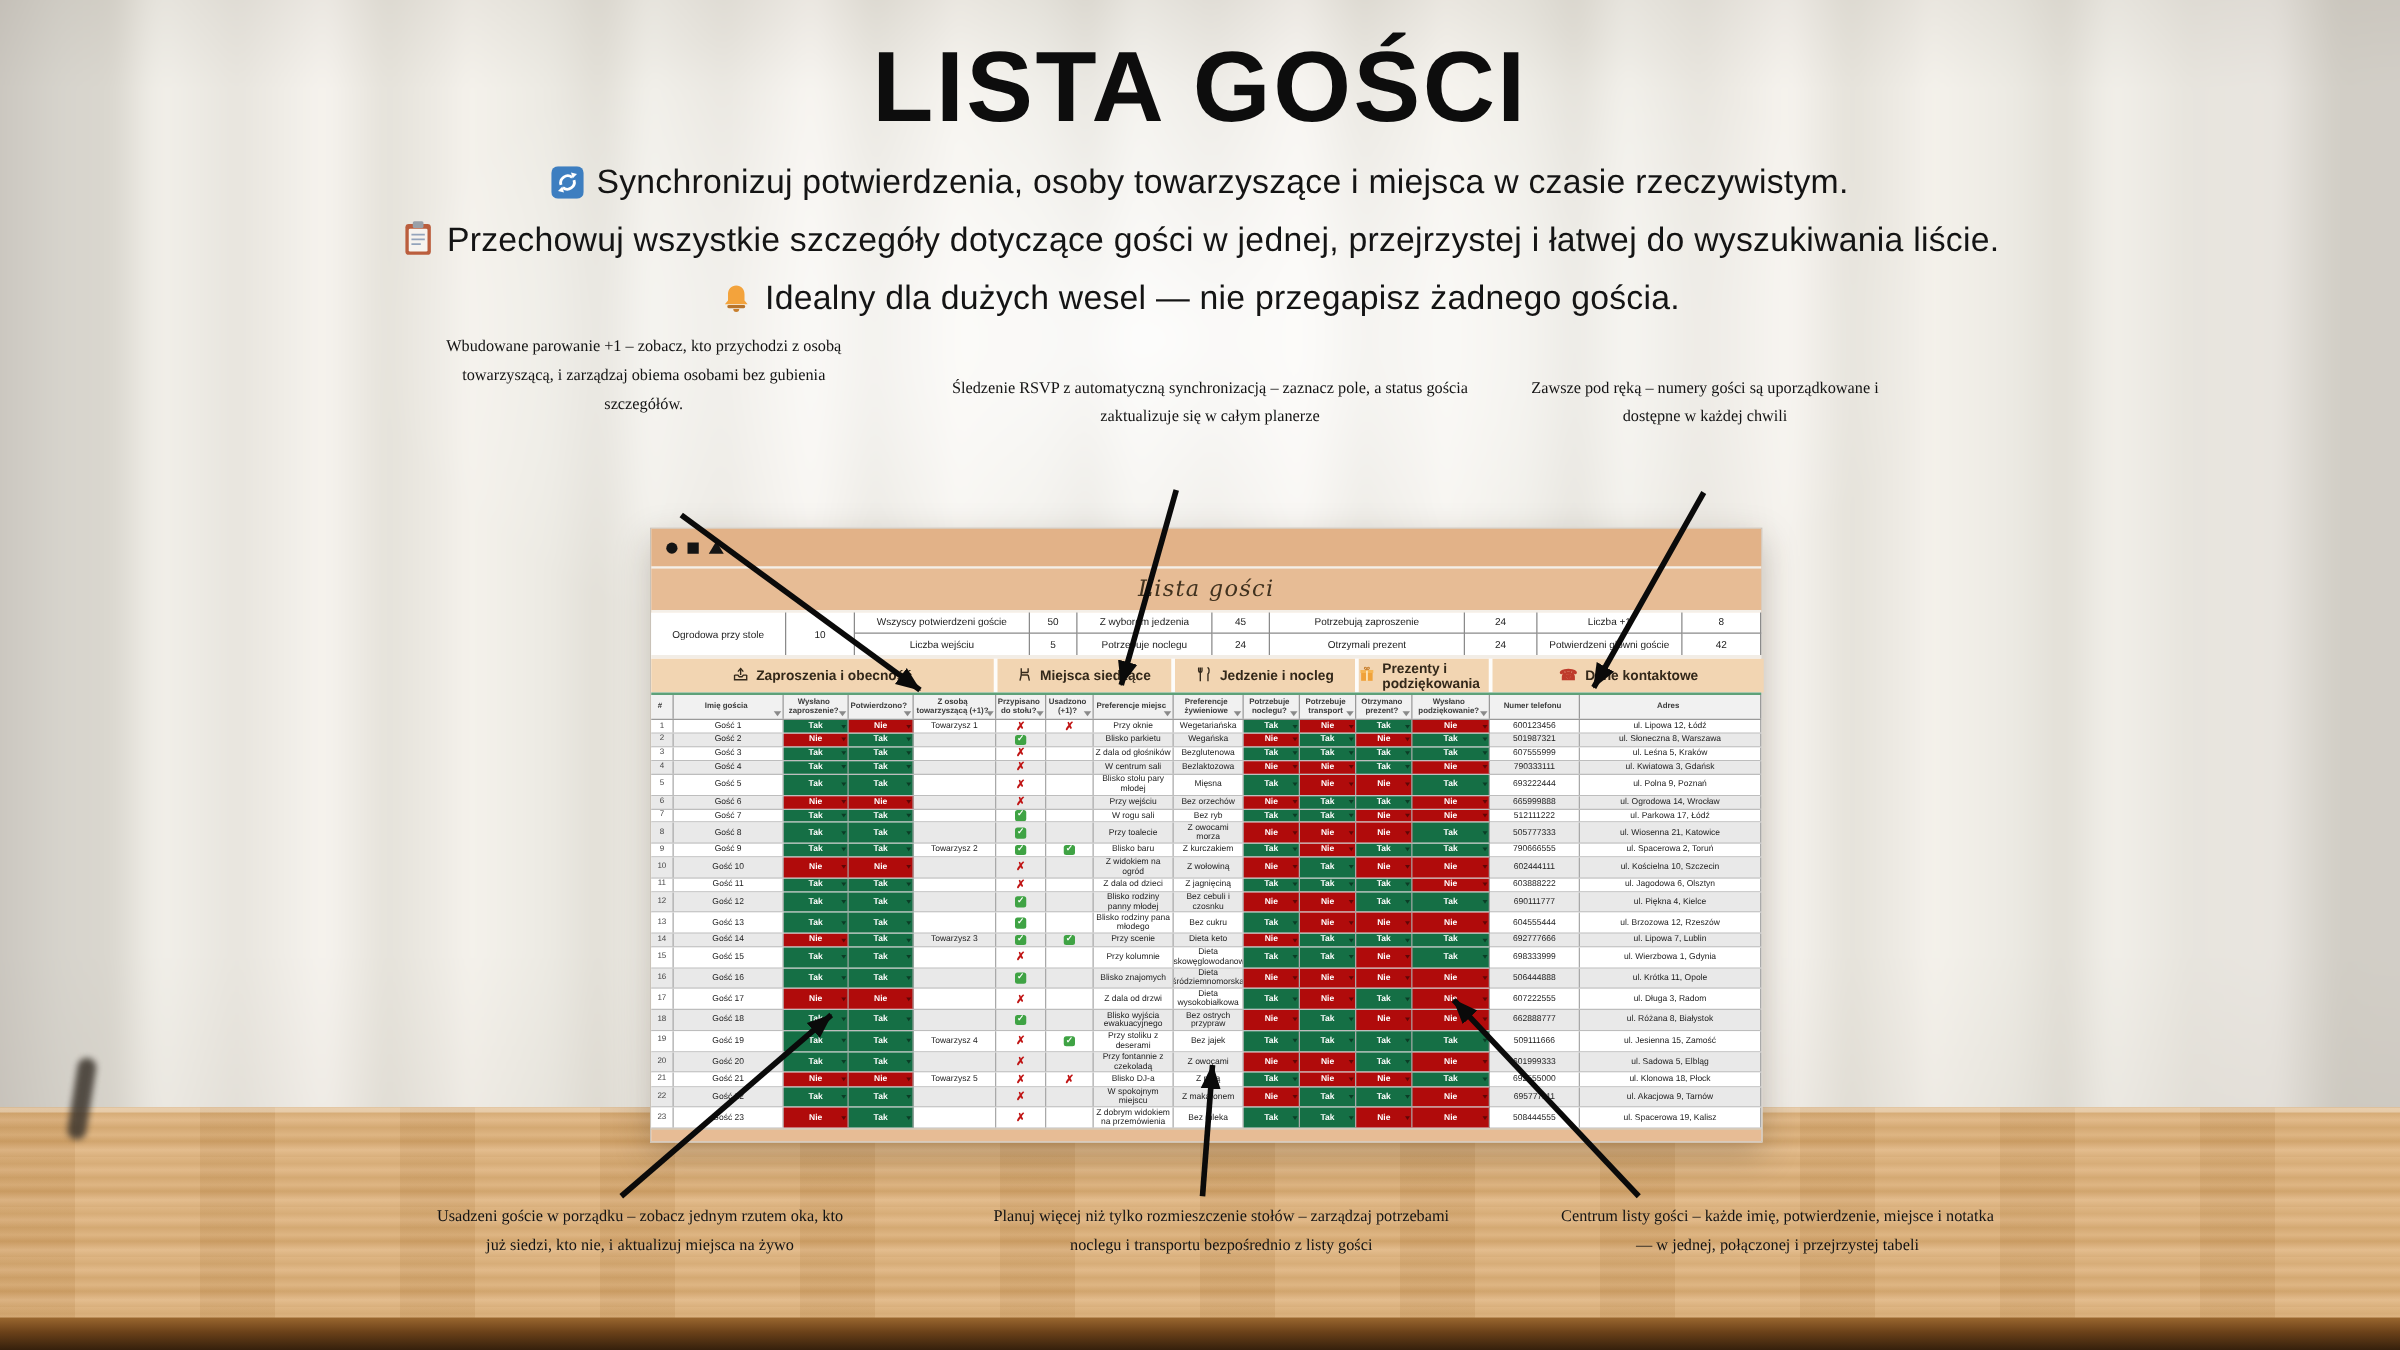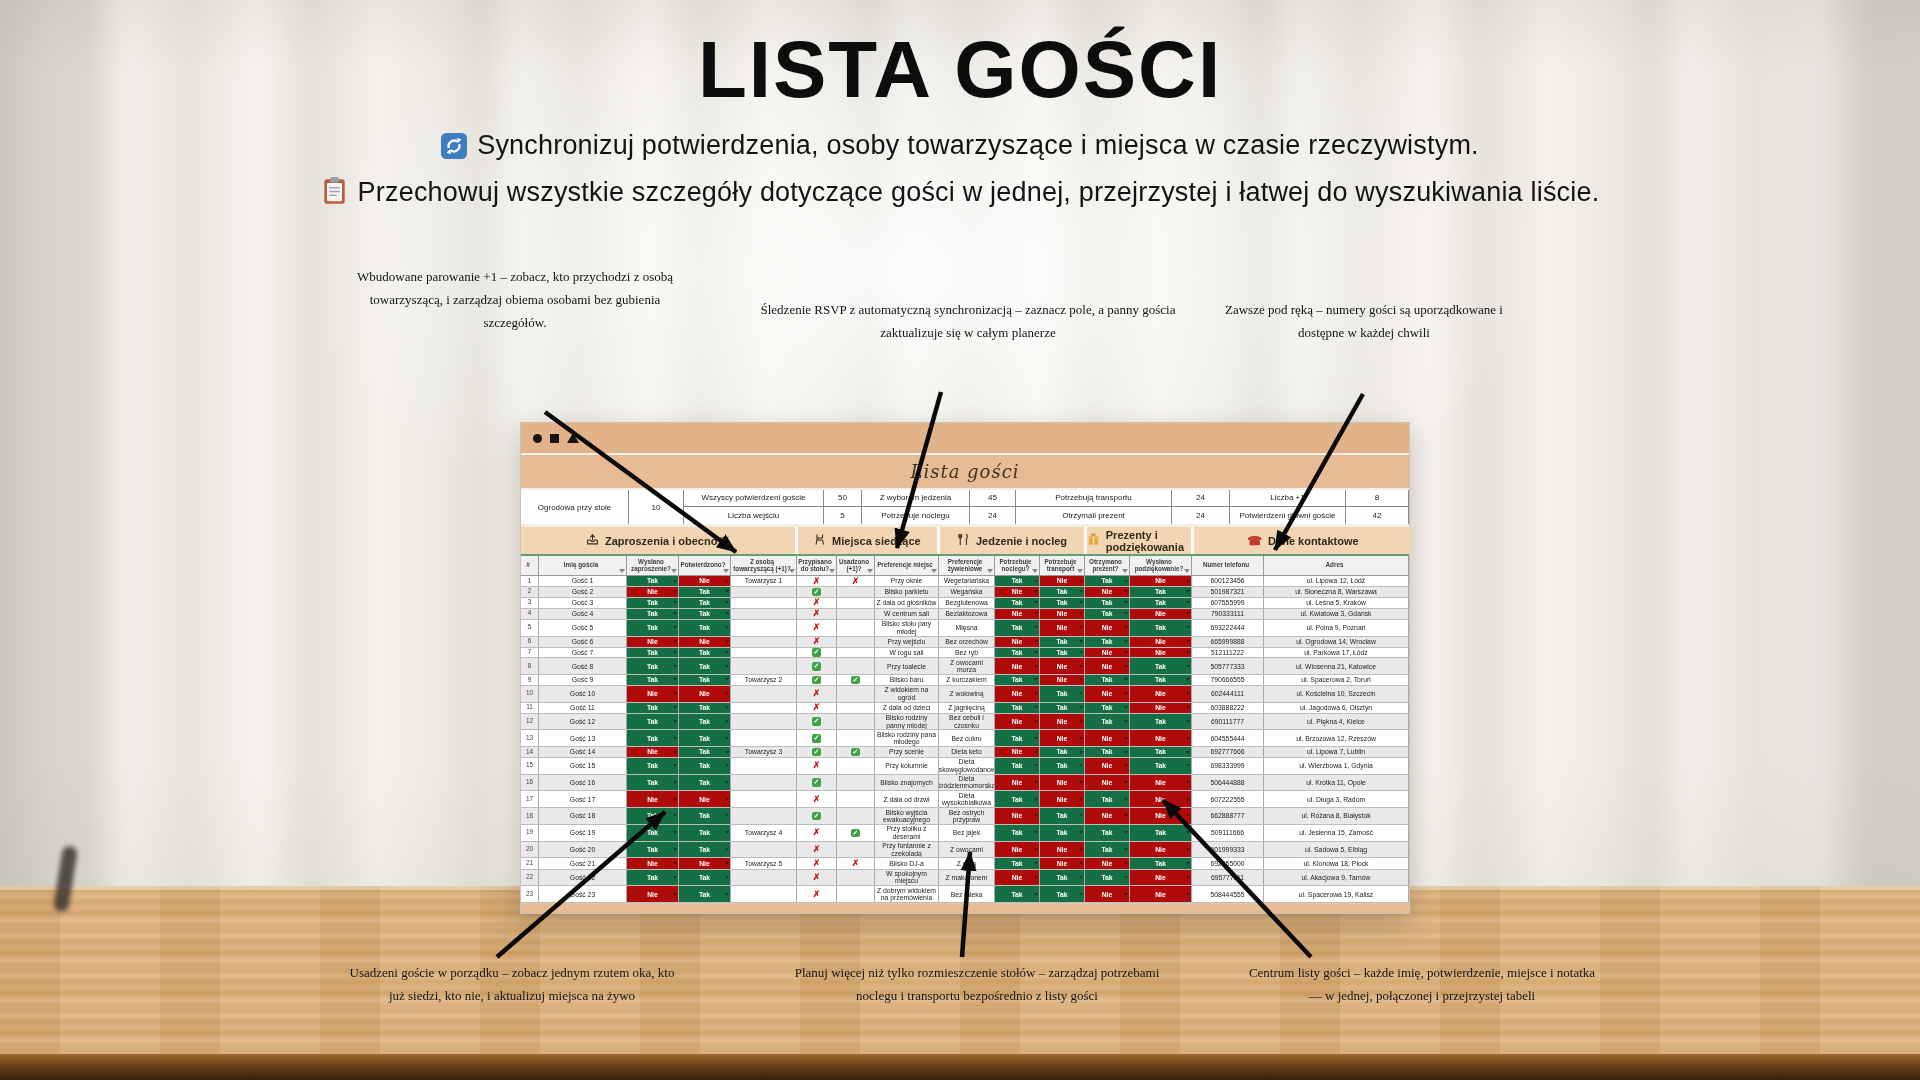--- a/index.html
+++ b/index.html
@@ -125,24 +125,33 @@
           <rect x="5" y="6.5" width="14" height="17" rx="1" fill="#f6f3ee"></rect>
           <rect x="8" y="1" width="8" height="5" rx="1.2" fill="#99a0a8"></rect>
           <g stroke="#93a4bb" stroke-width="1.3">
             <line x1="7" y1="11" x2="17" y2="11"></line>
             <line x1="7" y1="14.5" x2="17" y2="14.5"></line>
             <line x1="7" y1="18" x2="14" y2="18"></line>
           </g>
         </svg>
     </span><span>Przechowuj wszystkie szczegóły dotyczące gości w jednej, przejrzystej i łatwej do wyszukiwania liście.</span>
   </div>
+  <div class="feature">
+    <span class="fi">
+      <svg width="26" height="26" viewBox="0 0 24 24">
+          <path d="M12 2.3c-3.7 0-6.1 2.8-6.1 6.4v4.5L3.6 16h16.8l-2.3-2.8V8.7c0-3.6-2.4-6.4-6.1-6.4z" fill="#f3a33c"></path>
+          <rect x="5.4" y="16.6" width="13.2" height="2.4" rx="1.1" fill="#b8742b"></rect>
+          <path d="M9.8 19.6a2.2 2.2 0 0 0 4.4 0z" fill="#c87f2e"></path>
+        </svg>
+    </span><span>Idealny dla dużych wesel — nie przegapisz żadnego gościa.</span>
+  </div>
 </div>
 
 <div class="ann" style="left:350px;top:266px;width:330px;">Wbudowane parowanie +1 – zobacz, kto przychodzi z osobą towarzyszącą, i zarządzaj obiema osobami bez gubienia szczegółów.</div>
-<div class="ann" style="left:750px;top:299px;width:436px;">Śledzenie RSVP z automatyczną synchronizacją – zaznacz pole, a panny gościa zaktualizuje się w całym planerze</div>
+<div class="ann" style="left:750px;top:299px;width:436px;">Śledzenie RSVP z automatyczną synchronizacją – zaznacz pole, a status gościa zaktualizuje się w całym planerze</div>
 <div class="ann" style="left:1203px;top:299px;width:322px;">Zawsze pod ręką – numery gości są uporządkowane i dostępne w każdej chwili</div>
 <div class="ann" style="left:340px;top:962px;width:344px;">Usadzeni goście w porządku – zobacz jednym rzutem oka, kto już siedzi, kto nie, i aktualizuj miejsca na żywo</div>
 <div class="ann" style="left:788px;top:962px;width:378px;">Planuj więcej niż tylko rozmieszczenie stołów – zarządzaj potrzebami noclegu i transportu bezpośrednio z listy gości</div>
 <div class="ann" style="left:1246px;top:962px;width:352px;">Centrum listy gości – każde imię, potwierdzenie, miejsce i notatka — w jednej, połączonej i przejrzystej tabeli</div>
 
 <div class="sheet">
   <div class="sh-bar">
     <span class="wdot"></span>
     <span class="wsq"></span>
     <span class="wtri"></span>
@@ -163,21 +172,21 @@
       </div>
       <div class="paircol" style="flex: 0 0 108px;">
         <div class="scell">Z wyborem jedzenia</div>
         <div class="scell">Potrzebuje noclegu</div>
       </div>
       <div class="paircol" style="flex: 0 0 46px;">
         <div class="scell">45</div>
         <div class="scell">24</div>
       </div>
       <div class="paircol" style="flex: 0 0 156px;">
-        <div class="scell">Potrzebują transportu</div>
+        <div class="scell">Potrzebują zaproszenie</div>
         <div class="scell">Otrzymali prezent</div>
       </div>
       <div class="paircol" style="flex: 0 0 58px;">
         <div class="scell">24</div>
         <div class="scell">24</div>
       </div>
       <div class="paircol" style="flex: 0 0 116px;">
         <div class="scell">Liczba +1</div>
         <div class="scell">Potwierdzeni główni goście</div>
       </div>

